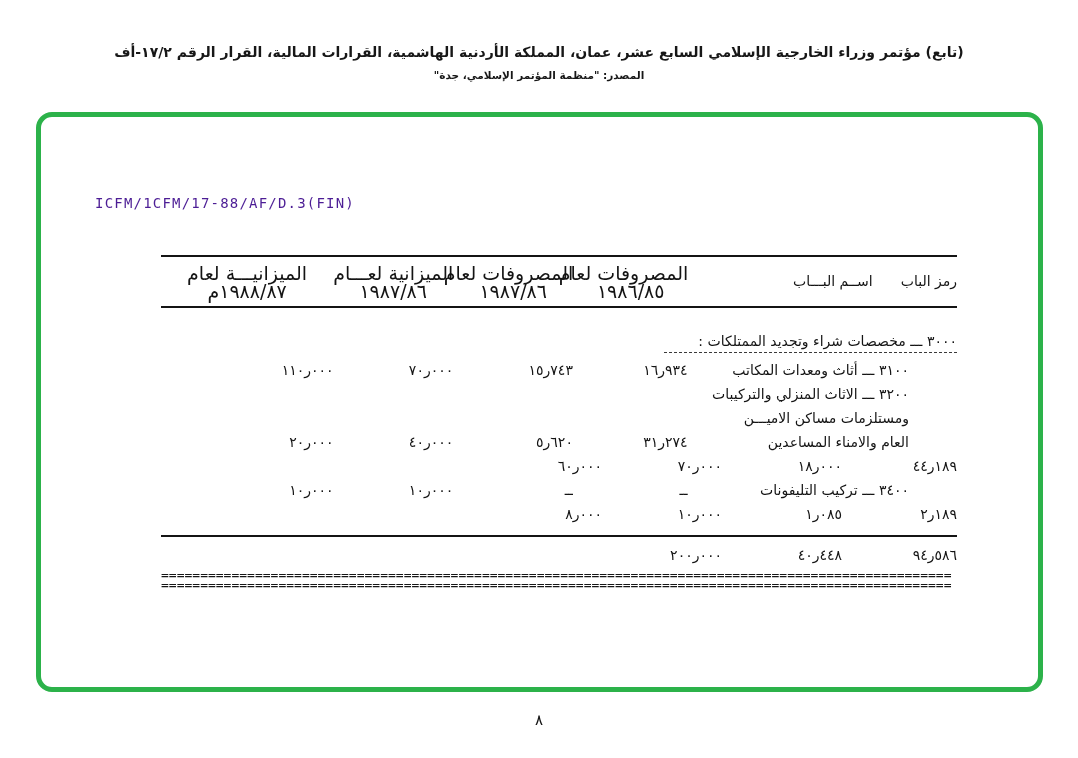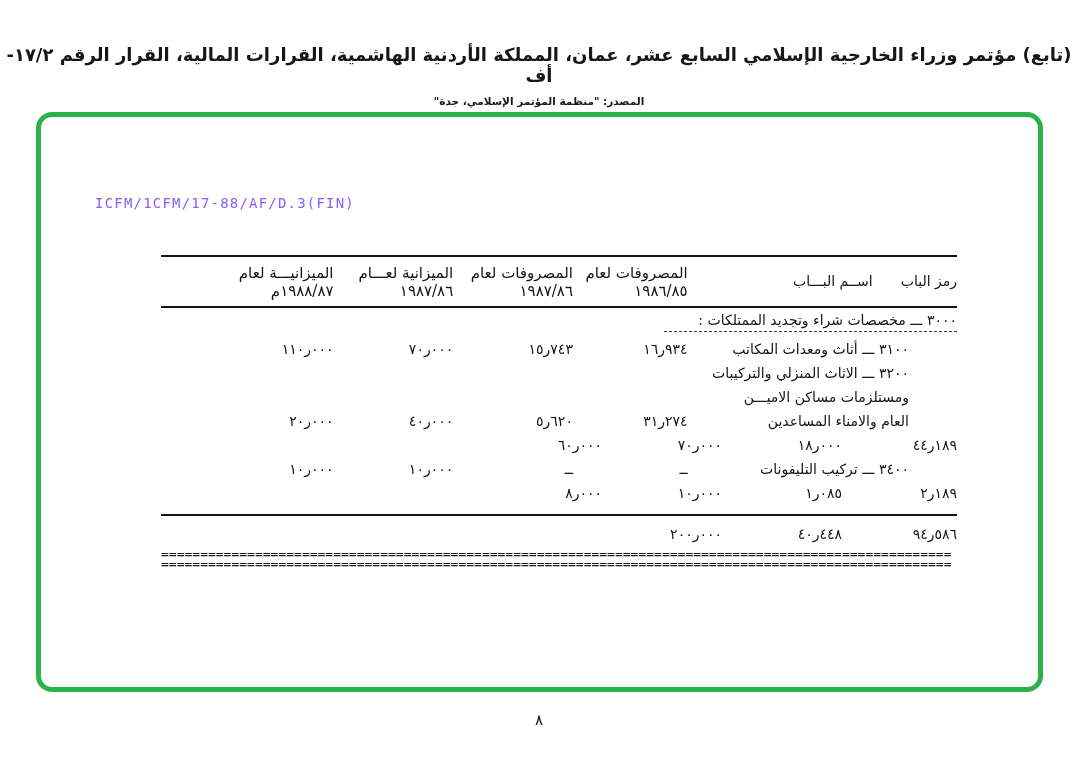--- a/index.html
+++ b/index.html
@@ -4,50 +4,50 @@
 <style>
   * { margin:0; padding:0; box-sizing:border-box; }
   html,body { background:#ffffff; }
   body {
     width:1078px; height:758px; position:relative; overflow:hidden;
     font-family:"DejaVu Sans", sans-serif; color:#171717;
   }
 
   
   .top-header { position:absolute; top:44px; left:0; width:100%; text-align:center; direction:rtl; }
-  .hl1 { font-size:18px; font-weight:700; letter-spacing:0.1px; }
+  .hl1 { font-size:14px; font-weight:700; letter-spacing:0.1px; }
   .hl2 { font-size:10.5px; font-weight:700; margin-top:9px; }
 
   
   .green-box {
     position:absolute; left:36px; top:112px; width:1007px; height:580px;
     border:5px solid var(--border-green, #2cb24a); border-radius:16px; background:#fff;
   }
 
   .doc-code {
     position:absolute; left:54px; top:78px;
     font-family:"DejaVu Sans Mono", monospace; font-size:14px; letter-spacing:1.2px;
-    color:#8b5cf6;
+    color:#4c1d95;
   }
 
   
   .budget-table {
     position:absolute; left:120px; top:138px; width:796px;
     direction:rtl; font-size:14px; color:#141414;
   }
   .header-row {
     display:flex; align-items:flex-start;
     border-top:2px solid #141414; border-bottom:2px solid #141414;
     padding:7px 0 6px;
   }
   .h-chapter { width:270px; display:flex; gap:28px; padding-top:9px; white-space:nowrap; }
-  .h-col { text-align:right; line-height:18px; font-size:15px; white-space:nowrap; }
+  .h-col { text-align:center; line-height:18px; font-size:19px; white-space:nowrap; }
   .w1 { width:115px; } .w2 { width:120px; } .w3 { width:120px; } .w4 { width:173px; }
 
-  .section-row { margin:4px 0 9px; white-space:nowrap; }
+  .section-row { margin:25px 0 9px; white-space:nowrap; }
   .section-underline { border-bottom:1px dashed #3a3a3a; padding-left:34px; padding-bottom:3px; }
 
   .t-row { display:flex; line-height:24px; }
   .c-chapter { width:270px; padding-right:48px; white-space:nowrap; }
   .c-num { text-align:right; direction:ltr; unicode-bidi:bidi-override; white-space:nowrap; }
 
   .total-rule { border-top:2px solid #141414; margin-top:9px; }
   .total-row { display:flex; line-height:24px; margin-top:6px; }
   .c-label { width:270px; white-space:nowrap; }
 

